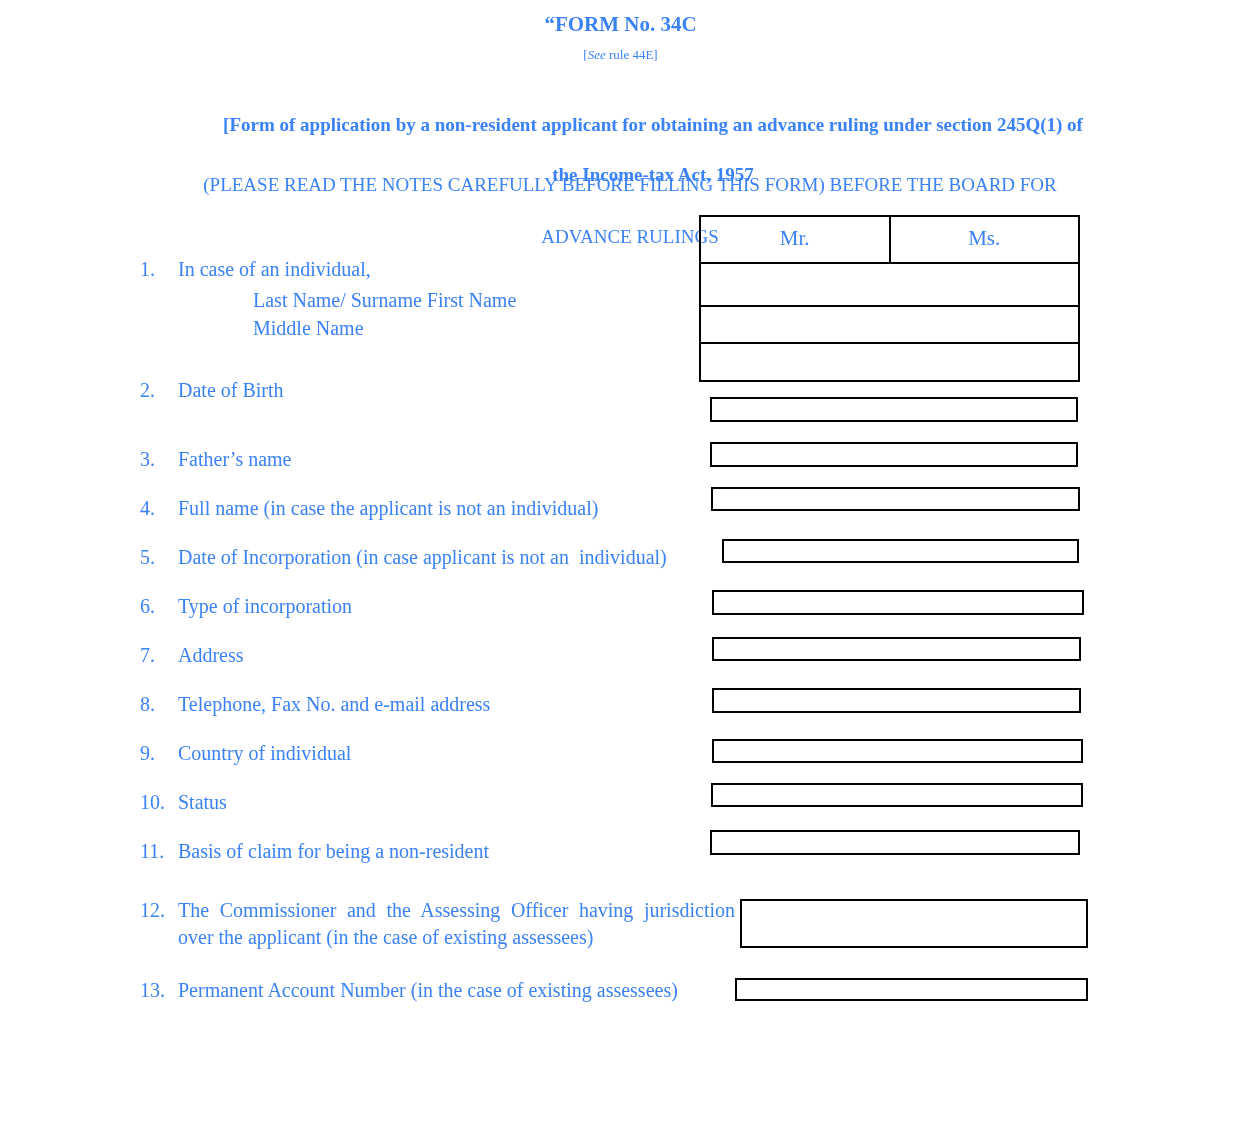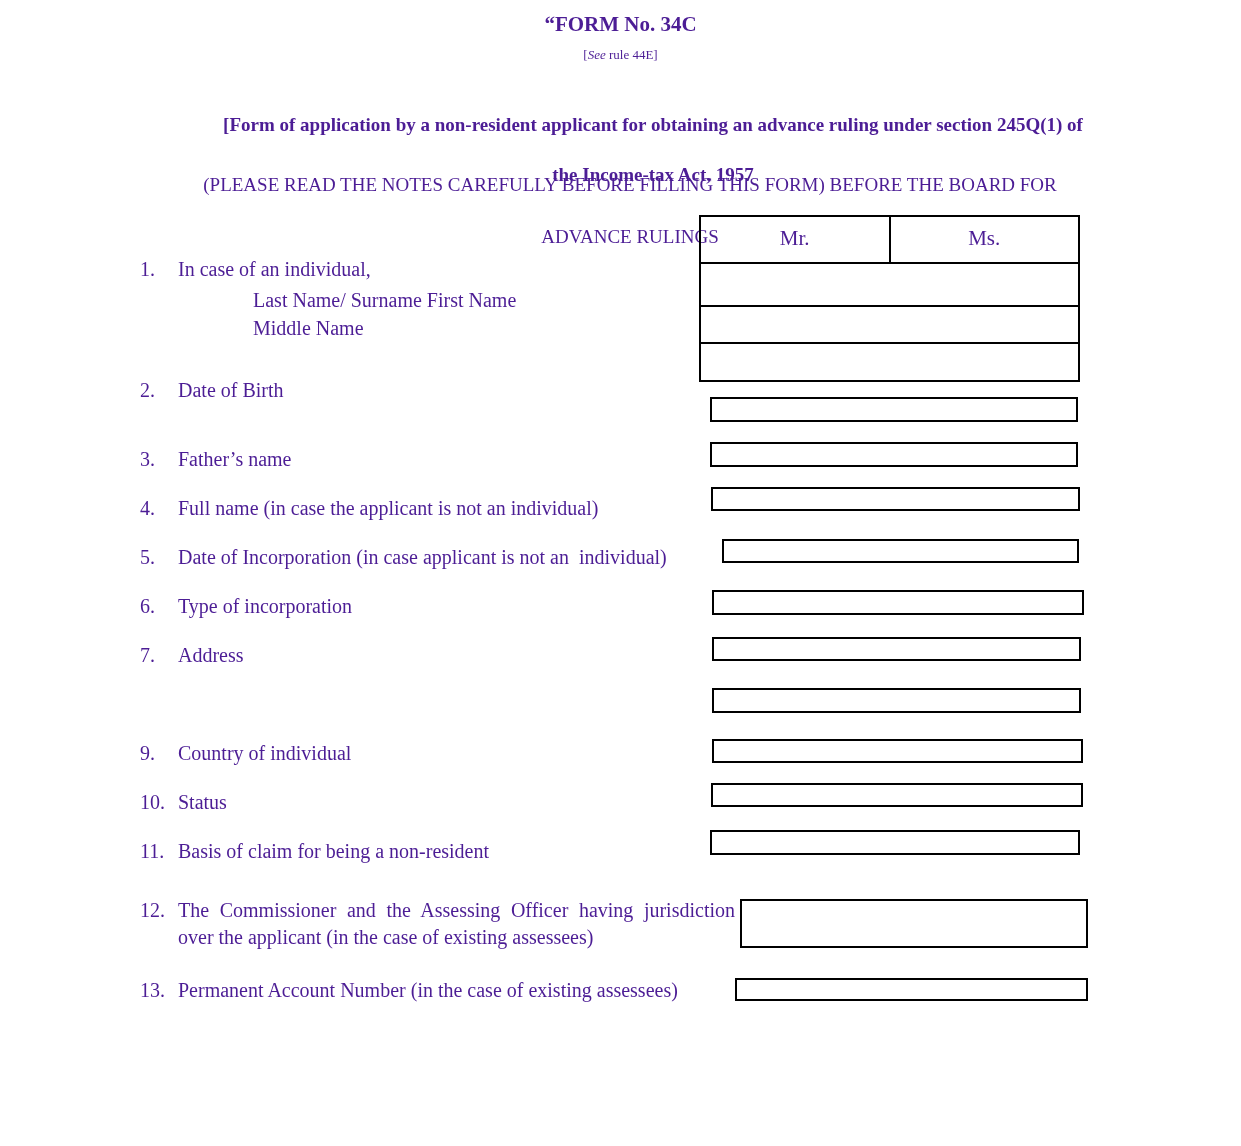--- a/index.html
+++ b/index.html
@@ -2,21 +2,21 @@
 <html><head>
 <meta charset="utf-8">
 <style>
   * { margin: 0; padding: 0; box-sizing: border-box; }
   html, body { background: #ffffff; }
   .page {
     position: relative;
     width: 1241px;
     height: 1116px;
     background: #ffffff;
-    color: #4c1d95;
+    color: #3b82f6;
     font-family: "Liberation Serif", "DejaVu Serif", serif;
     overflow: hidden;
     padding-left: 20px;
   }
   .abs { position: absolute; }
 
   
   .center-line {
     left: 0;
     width: 1241px;
@@ -134,20 +134,21 @@
 
   <div class="abs item" style="top:546px"><span class="num">5.</span><span>Date of Incorporation (in case applicant is not an  individual)</span></div>
   <div class="input-box" style="left:722px; top:539px; width:357px; height:24px;"></div>
 
   <div class="abs item" style="top:595px"><span class="num">6.</span><span>Type of incorporation</span></div>
   <div class="input-box" style="left:712px; top:590px; width:372px; height:25px;"></div>
 
   <div class="abs item" style="top:644px"><span class="num">7.</span><span>Address</span></div>
   <div class="input-box" style="left:712px; top:637px; width:369px; height:24px;"></div>
 
+  <div class="abs item" style="top:693px"><span class="num">8.</span><span>Telephone, Fax No. and e-mail address</span></div>
   <div class="input-box" style="left:712px; top:688px; width:369px; height:25px;"></div>
 
   <div class="abs item" style="top:742px"><span class="num">9.</span><span>Country of individual</span></div>
   <div class="input-box" style="left:712px; top:739px; width:371px; height:24px;"></div>
 
   <div class="abs item" style="top:791px"><span class="num">10.</span><span>Status</span></div>
   <div class="input-box" style="left:711px; top:783px; width:372px; height:24px;"></div>
 
   <div class="abs item" style="top:840px"><span class="num">11.</span><span>Basis of claim for being a non-resident</span></div>
   <div class="input-box" style="left:710px; top:830px; width:370px; height:25px;"></div>

